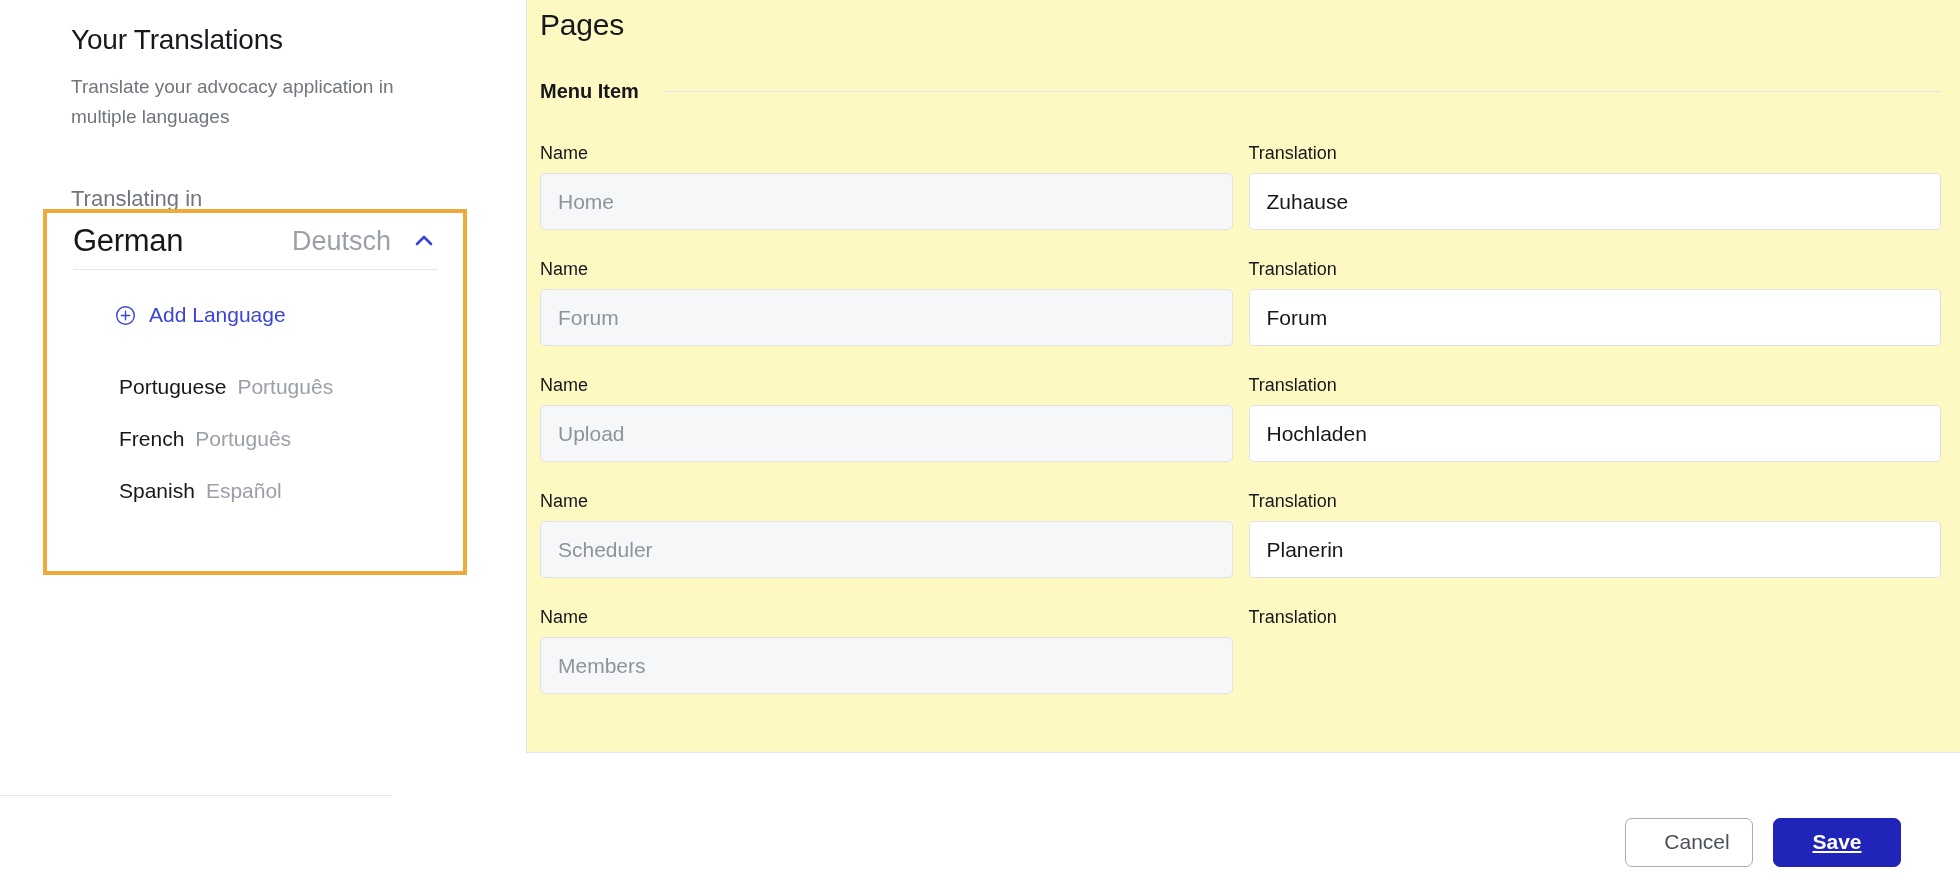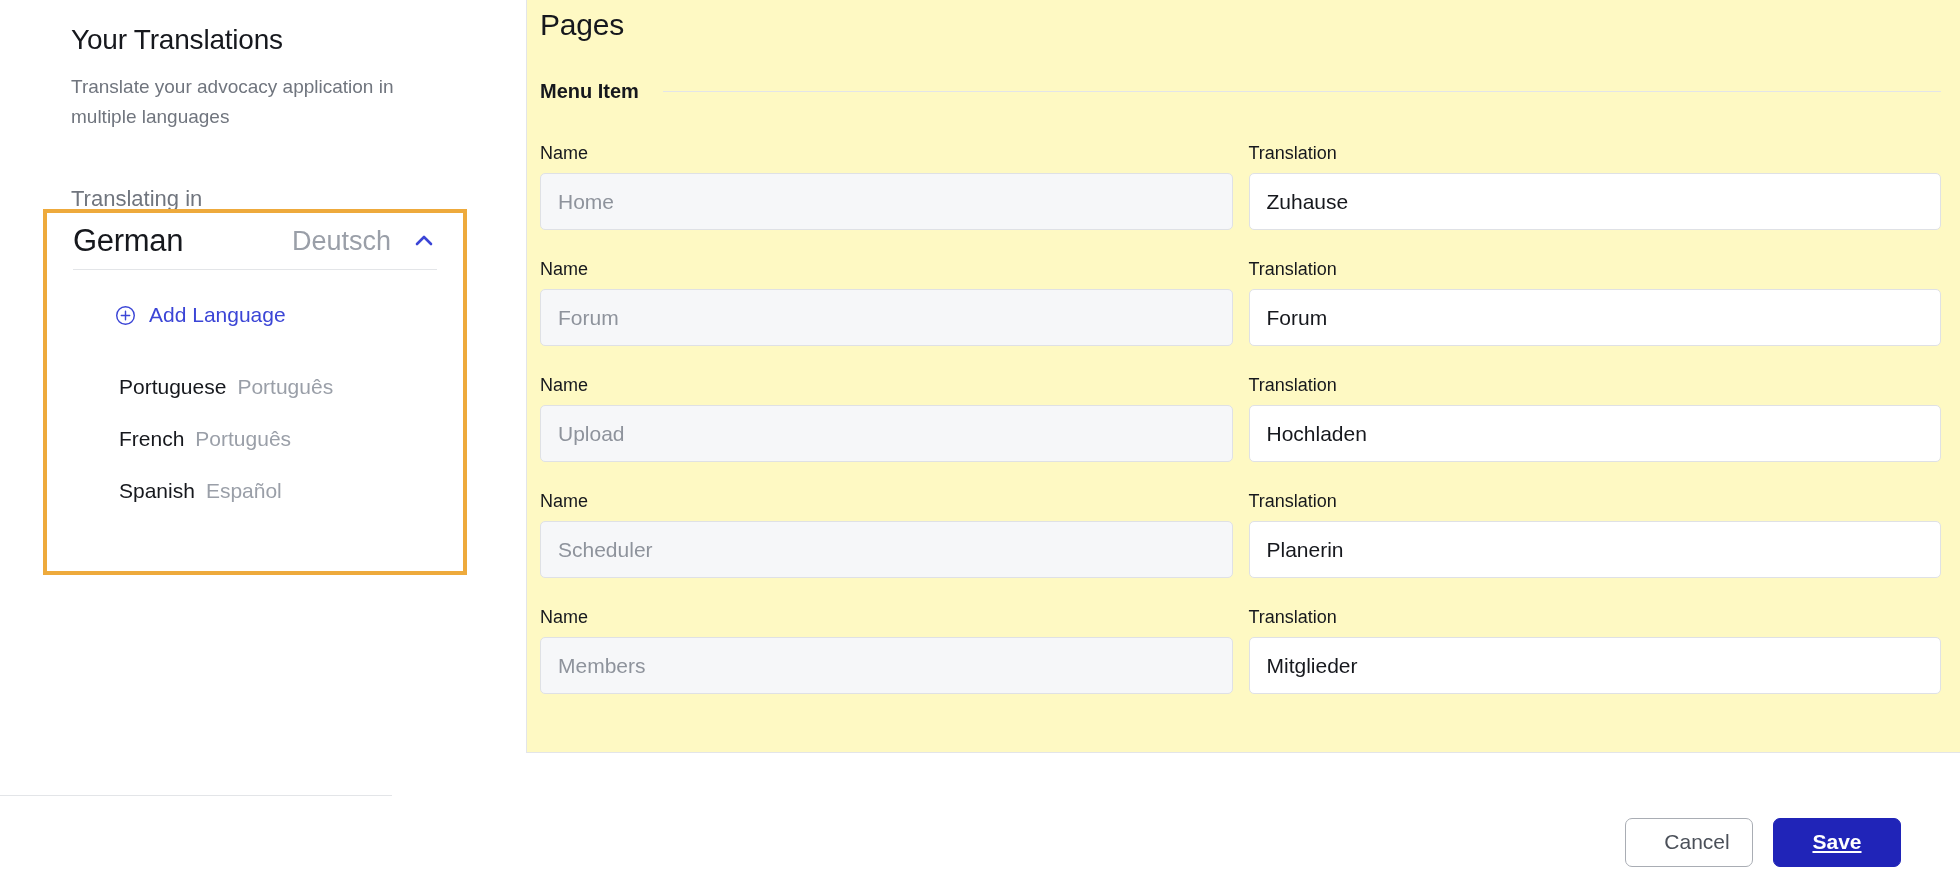--- a/index.html
+++ b/index.html
@@ -369,21 +369,20 @@
           </div>
         </div>
 
         <div class="form-row">
           <div class="field">
             <span class="field-label">Name</span>
             <input class="field-input readonly" type="text" readonly="" placeholder="Members" style="">
           </div>
           <div class="field">
             <span class="field-label">Translation</span>
-            <input class="field-input" type="text" value="Mitglieder" style="">
           </div>
         </div>
 
       </div>
     </div>
   </div>
 
   <div class="footer">
     <button class="btn btn-cancel">Cancel</button>
     <button class="btn btn-save">Save</button>

